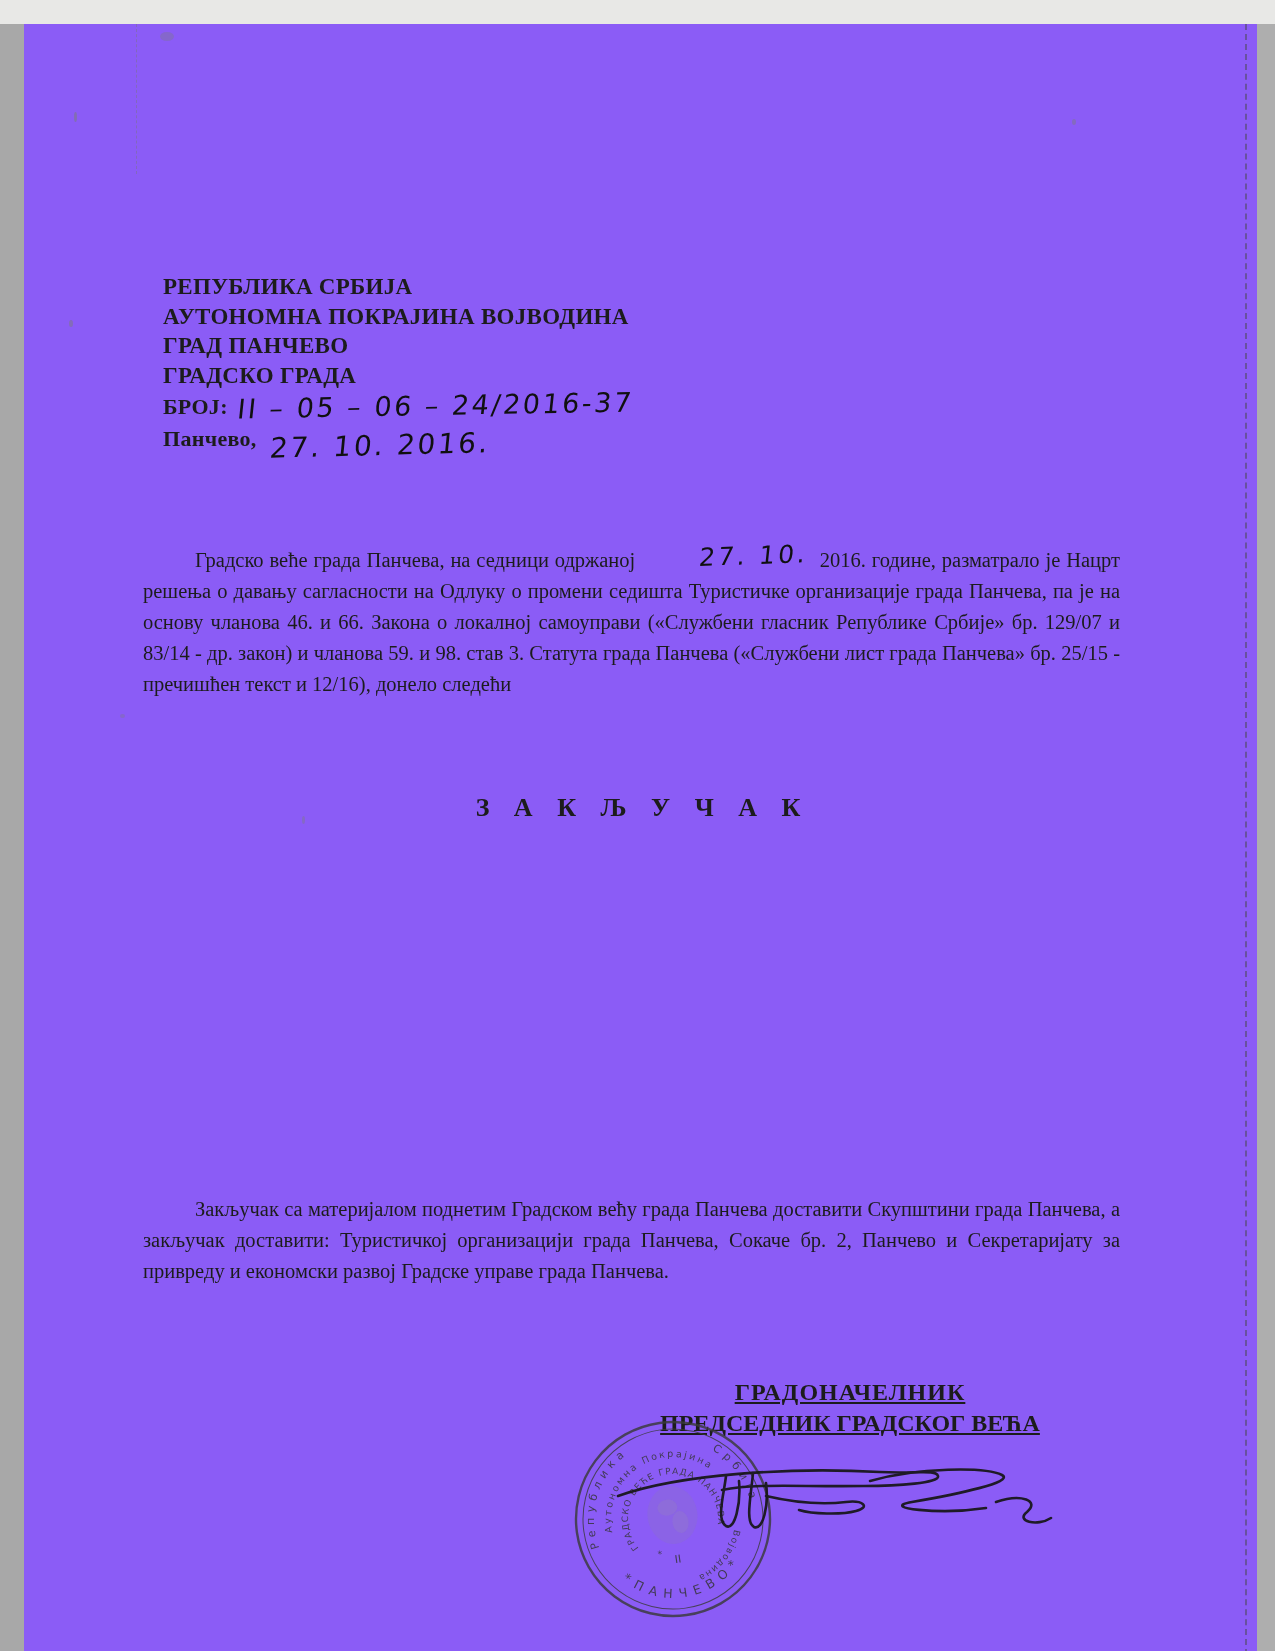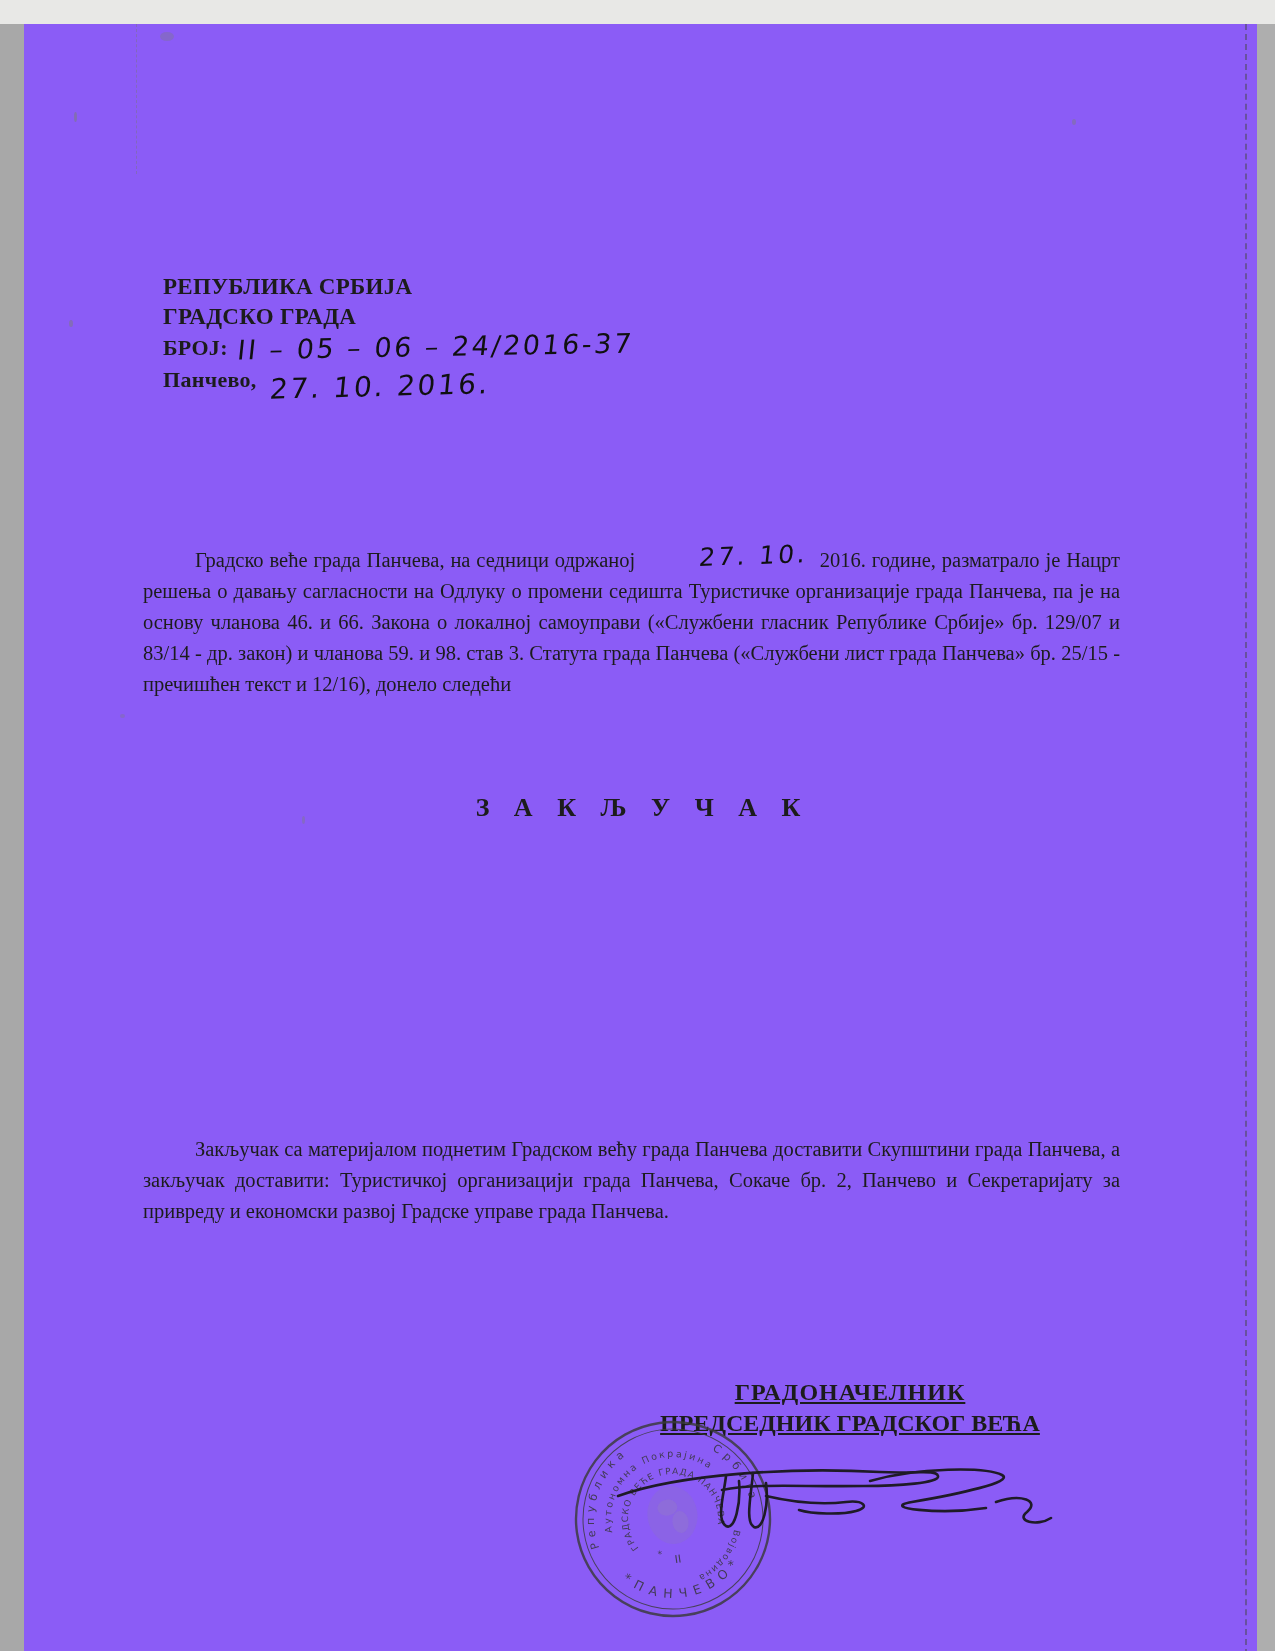--- a/index.html
+++ b/index.html
@@ -34,21 +34,21 @@
   .hand-date{font-size:28px;margin-left:14px;transform:skewX(-7deg) rotate(-1.5deg) translateY(9px);}
   
   .para{
     position:absolute;left:143px;width:977px;
     font-size:20.5px;line-height:31px;
     text-align:justify;text-indent:52px;
   }
   .p1{top:519px;}
   .p2{top:888px;}
   .p3{top:1000px;}
-  .p4{top:1110px;}
+  .p4{top:1170px;}
   .hand-inline{font-size:25px;letter-spacing:3px;margin:0 12px;transform:skewX(-8deg) rotate(-2deg) translateY(-2px);}
   
   .doc-title{
     position:absolute;left:154px;top:771px;width:977px;
     text-align:center;font-weight:bold;font-size:26px;
     letter-spacing:9px;line-height:1;
   }
   
   .sig-block{
     position:absolute;left:620px;top:1353px;width:460px;
@@ -75,20 +75,22 @@
   <div class="fold-line"></div>
   <div class="speck" style="left:74px;top:88px;width:3px;height:10px;opacity:.55"></div>
   <div class="speck" style="left:69px;top:296px;width:4px;height:7px;opacity:.5"></div>
   <div class="speck" style="left:160px;top:8px;width:14px;height:9px;opacity:.35"></div>
   <div class="speck" style="left:1072px;top:95px;width:4px;height:6px;opacity:.45"></div>
   <div class="speck" style="left:302px;top:792px;width:3px;height:8px;opacity:.4"></div>
   <div class="speck" style="left:120px;top:690px;width:5px;height:4px;opacity:.35"></div>
 
   <div class="header">
     <div>РЕПУБЛИКА  СРБИЈА</div>
+    <div>АУТОНОМНА ПОКРАЈИНА ВОЈВОДИНА</div>
+    <div>ГРАД ПАНЧЕВО</div>
     <div>ГРАДСКО ГРАДА</div>
     <div class="num-line">
       <span>БРОЈ:</span><span class="hand hand-number">II – 05 – 06 – 24/2016-37</span>
     </div>
     <div class="place-line">
       <span>Панчево,</span><span class="hand hand-date">27. 10. 2016.</span>
     </div>
   </div>
 
   <div class="para p1">

